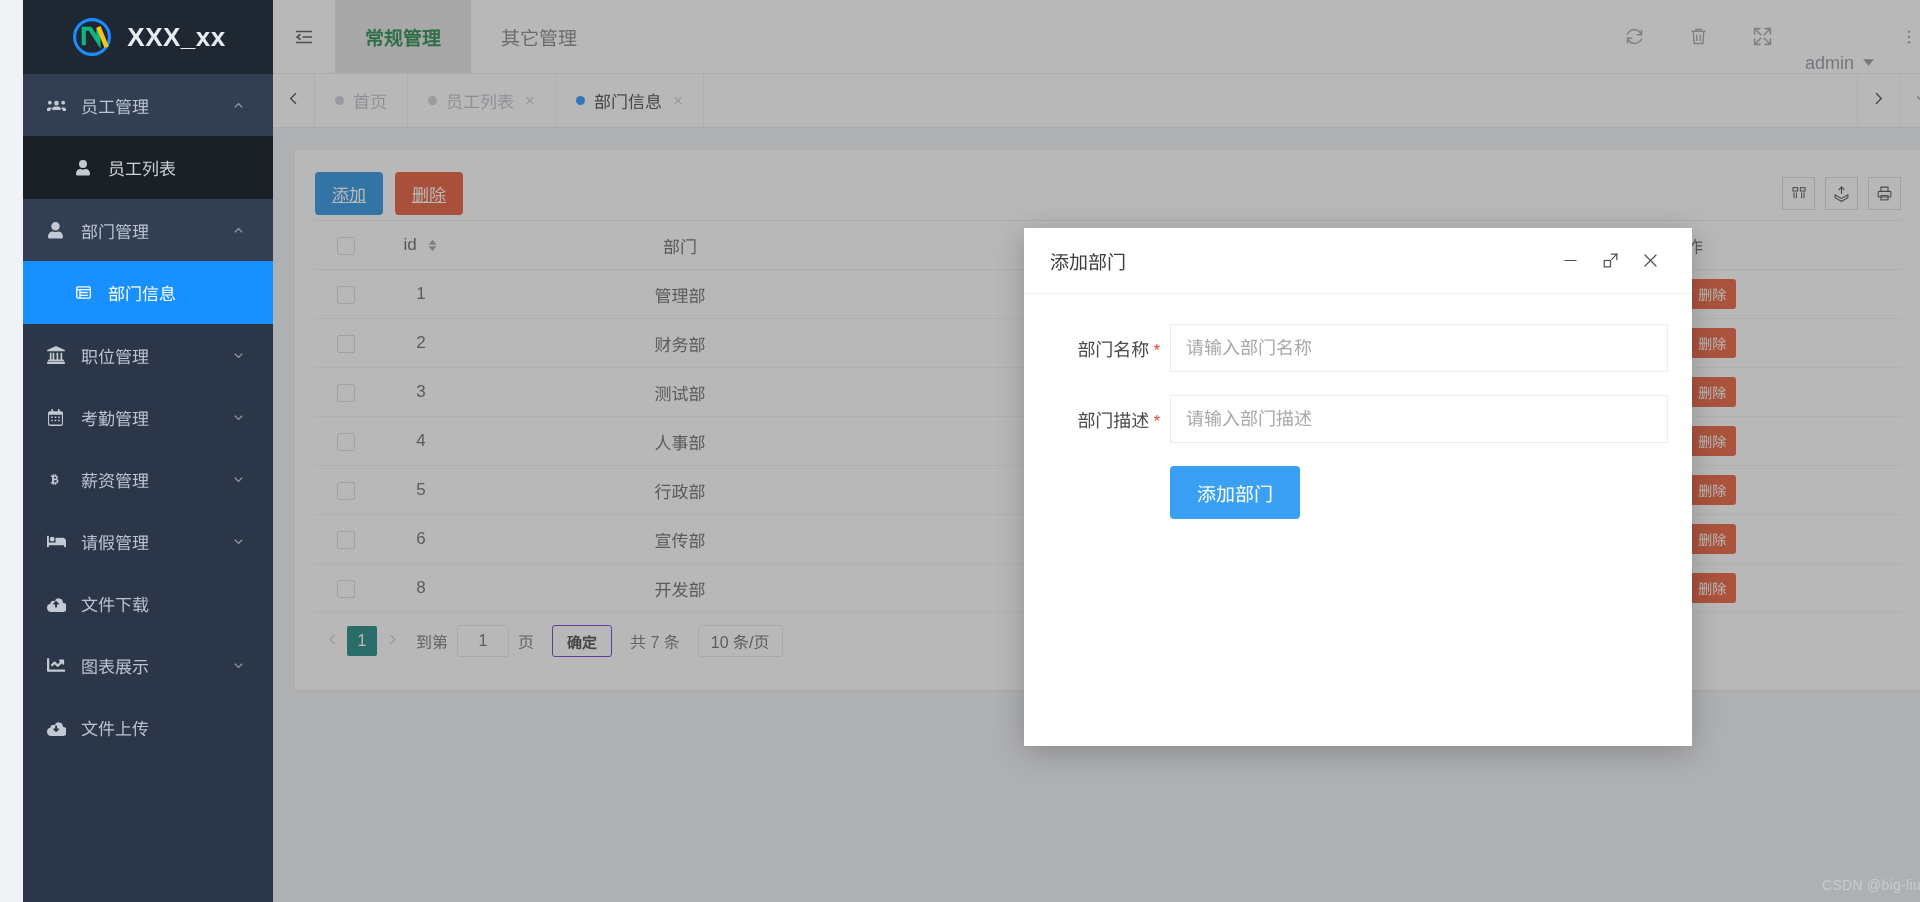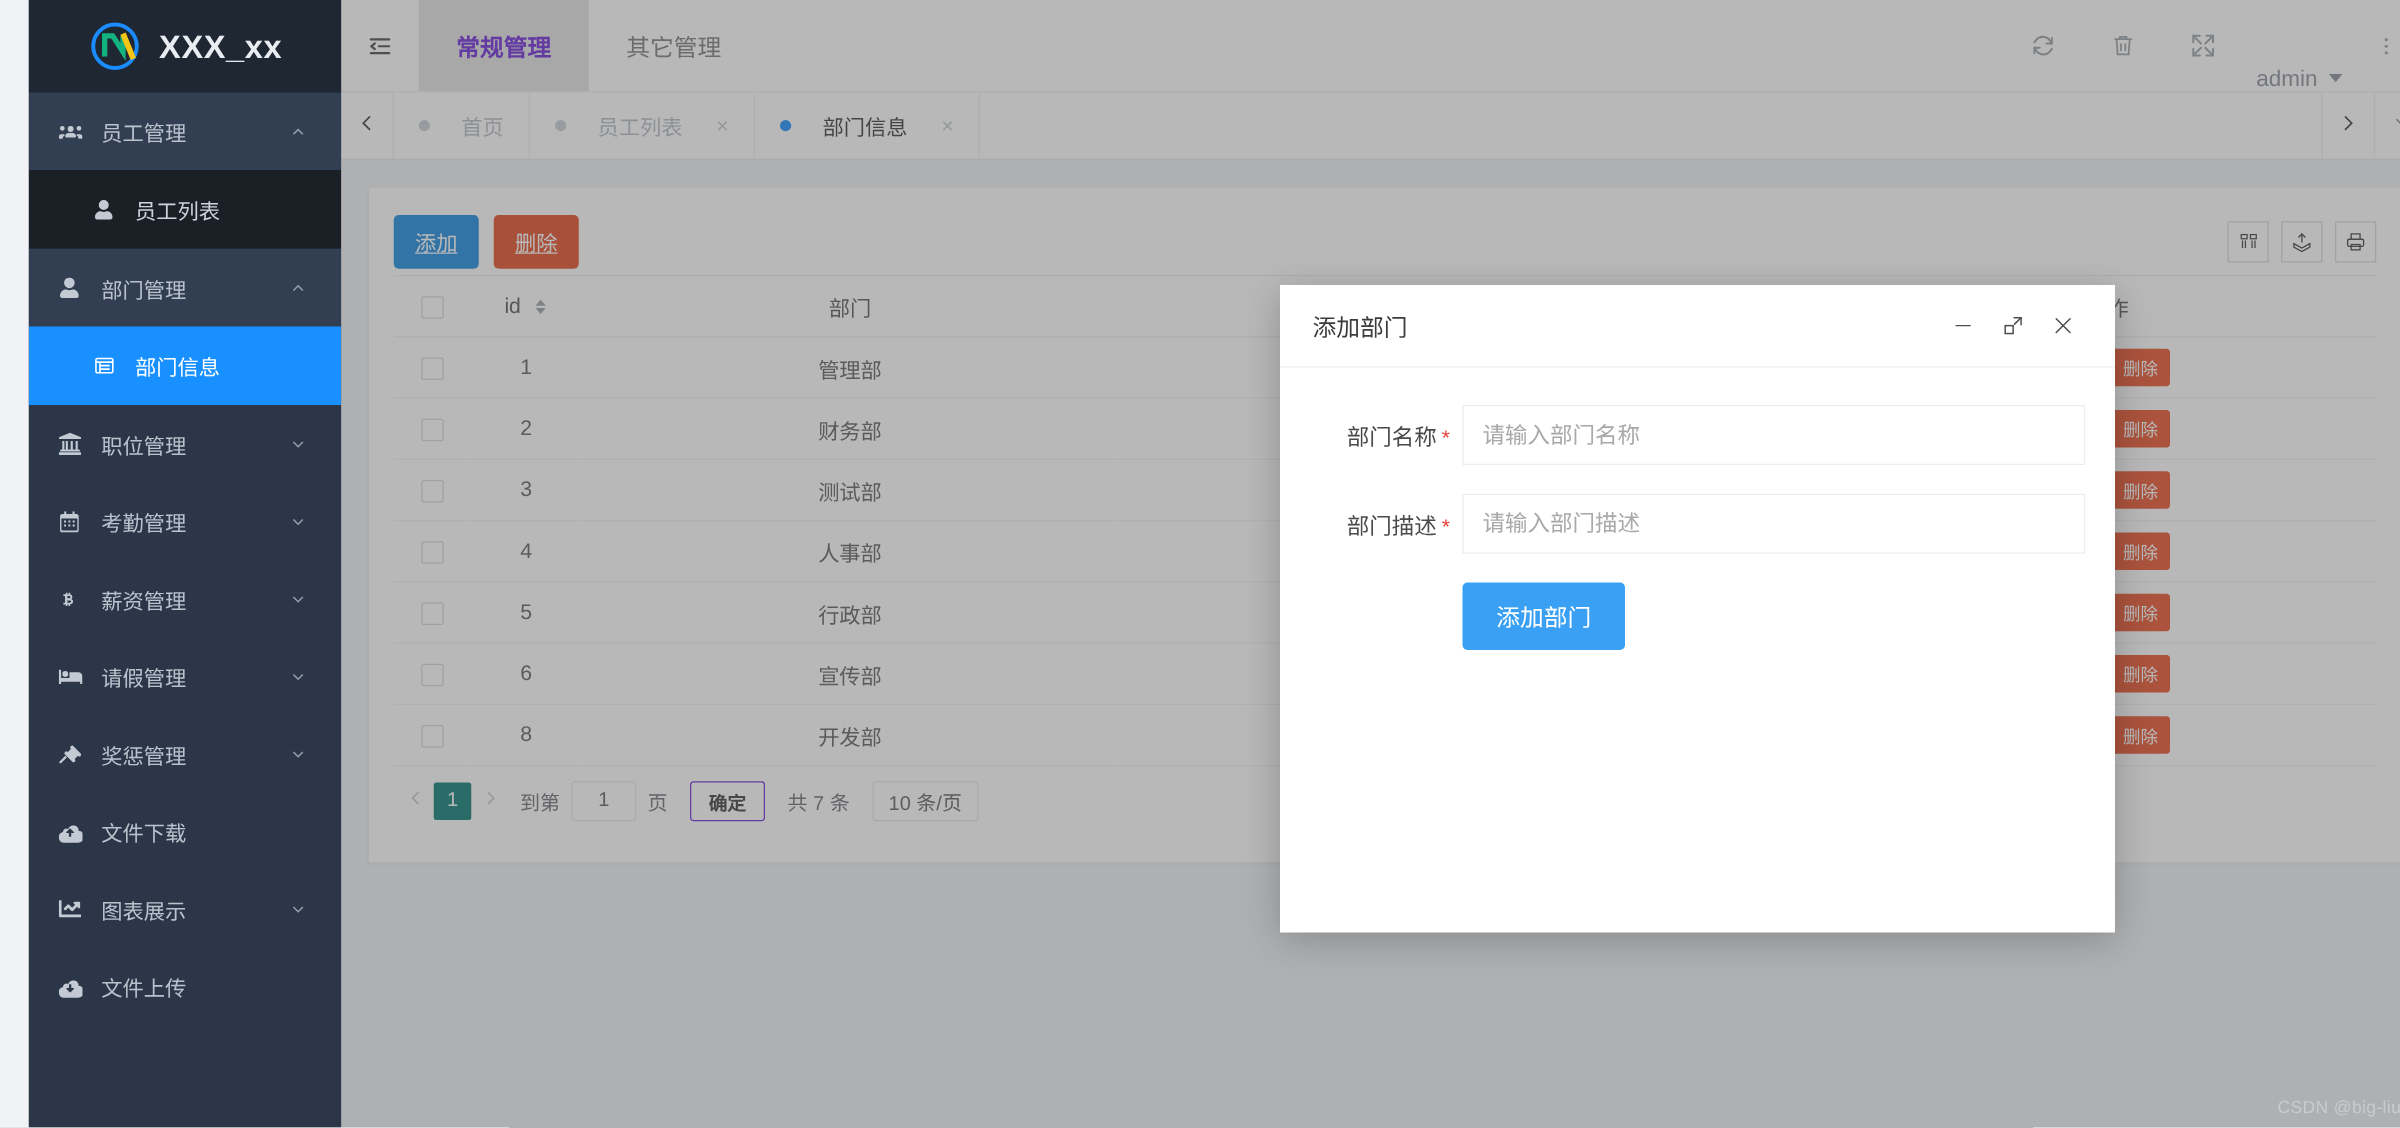--- a/index.html
+++ b/index.html
@@ -77,21 +77,21 @@
     width: 62px; flex: 0 0 62px;
     display: flex; align-items: center; justify-content: center;
     color: #4a4a4a; cursor: pointer;
   }
   .top-tabs { display: flex; align-items: stretch; }
   .top-tab {
     padding: 0 30px;
     display: flex; align-items: center;
     font-size: 19px; color: #7d7d7d; cursor: pointer;
   }
-  .top-tab.active { background: #e3e3e3; color: #6d28d9; font-weight: bold; }
+  .top-tab.active { background: #e3e3e3; color: #15803d; font-weight: bold; }
   .topbar-spacer { flex: 1 1 auto; }
   .top-actions { display: flex; align-items: center; gap: 0; padding-right: 14px; }
   .top-action {
     width: 64px; height: 74px;
     display: flex; align-items: center; justify-content: center;
     color: #9aa0a6; cursor: pointer;
   }
   .top-user {
     display: flex; align-items: flex-end; gap: 8px;
     padding: 0 14px 0 10px; height: 74px;
@@ -108,21 +108,21 @@
   }
   .tabnav {
     width: 42px; flex: 0 0 42px;
     display: flex; align-items: center; justify-content: center;
     color: #3b3b3b; cursor: pointer;
     border-right: 1px solid #f0f0f0;
   }
   .tabnav.right-n { border-right: none; border-left: 1px solid #f0f0f0; }
   .tabs-scroll { flex: 1 1 auto; display: flex; align-items: stretch; min-width: 0; overflow: hidden; }
   .tab-chip {
-    display: flex; align-items: center; gap: 25px;
+    display: flex; align-items: center; gap: 9px;
     padding: 16px 20px;
     font-size: 17px; color: #b6bcc4; cursor: pointer;
     border-right: 1px solid #f0f0f0;
     white-space: nowrap;
   }
   .tab-chip .dot { width: 9px; height: 9px; border-radius: 50%; background: #c9ced5; flex: 0 0 9px; }
   .tab-chip.active { color: #3a3a3a; }
   .tab-chip.active .dot { background: #1890ff; }
   .tab-chip .tab-close { color: #c6cbd1; font-size: 17px; margin-left: 2px; }
   .tab-drop { width: 44px; flex: 0 0 44px; display: flex; align-items: center; justify-content: center; color: #8b9098; cursor: pointer; border-left: 1px solid #f0f0f0; }
@@ -382,33 +382,20 @@
             </svg>
         </span>
         <span class="mi-label">请假管理</span>
         <span class="mi-arrow">
           <svg width="15" height="15" viewBox="0 0 24 24" fill="none" stroke="currentColor" stroke-width="2">
               <polyline points="6,9 12,15 18,9"></polyline>
             </svg>
         </span>
       </div>
 
-      <div class="menu-item">
-        <span class="mi-icon">
-          <svg width="18" height="18" viewBox="0 0 512 512" fill="currentColor">
-              <path d="M504 256 324 76c-10-10-27-10-38 0l-18 19c-10 10-10 27 0 38l11 11-76 76-11-11c-11-11-28-11-38 0l-19 18c-10 11-10 27 0 38l180 180c11 10 27 10 38 0l19-19c10-10 10-27 0-38l-11-11 76-76 11 11c10 11 27 11 38 0l18-18c11-11 11-28 0-38zM20 432l128-128 36 36L56 468c-10 10-26 10-36 0s-10-26 0-36z"></path>
-            </svg>
-        </span>
-        <span class="mi-label">奖惩管理</span>
-        <span class="mi-arrow">
-          <svg width="15" height="15" viewBox="0 0 24 24" fill="none" stroke="currentColor" stroke-width="2">
-              <polyline points="6,9 12,15 18,9"></polyline>
-            </svg>
-        </span>
-      </div>
 
       <div class="menu-item">
         <span class="mi-icon">
           <svg width="19" height="19" viewBox="0 0 640 512" fill="currentColor">
               <path d="M537 227a145 145 0 0 0-281-48 96 96 0 0 0-144 83 144 144 0 0 0 32 284h368a128 128 0 0 0 25-319zM393 288h-57v84c0 9-7 16-16 16h-32c-9 0-16-7-16-16v-84h-57c-14 0-21-17-11-27l89-89c6-6 17-6 23 0l89 89c10 10 3 27-12 27z"></path>
             </svg>
         </span>
         <span class="mi-label">文件下载</span>
         <span class="mi-arrow"></span>
       </div>

